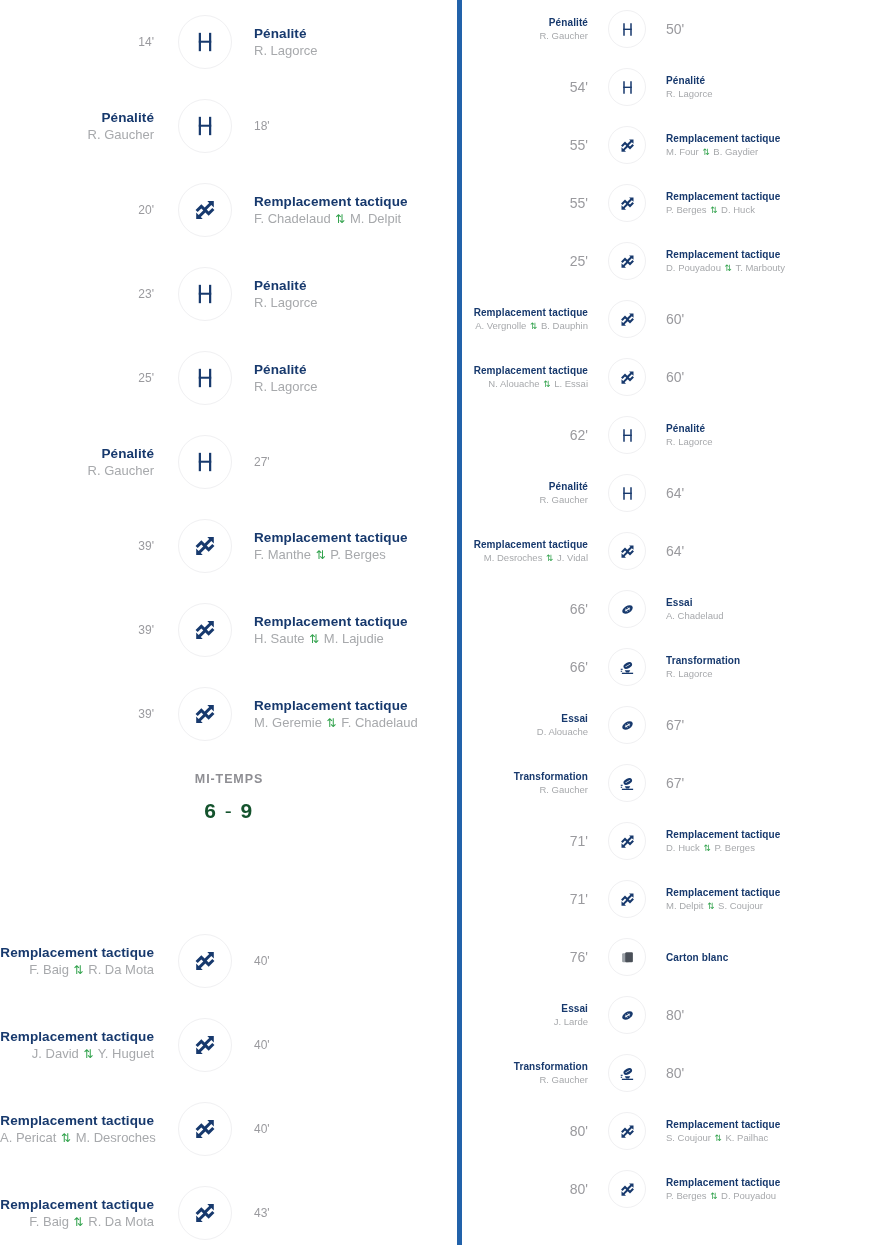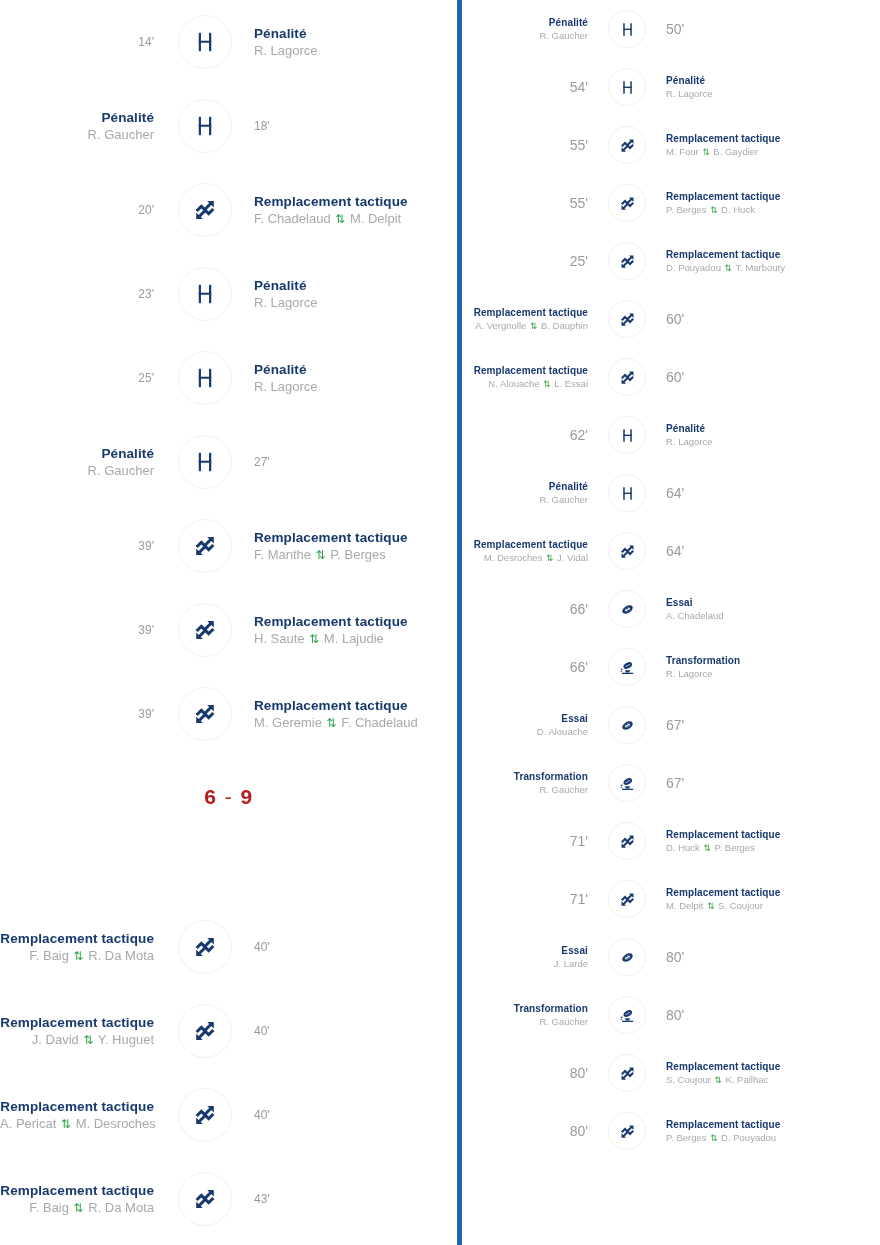--- a/index.html
+++ b/index.html
@@ -106,21 +106,21 @@
     text-align: center;
     padding-top: 16px;
   }
   .ht-label {
     color: #8e8e93;
     font-size: 12.5px;
     font-weight: bold;
     letter-spacing: .9px;
   }
   .ht-score {
-    color: #b91c1c;
+    color: #14532d;
     font-size: 21px;
     font-weight: bold;
     letter-spacing: 1.5px;
     margin-top: 13px;
   }
   .ht-score .dash { font-weight: normal; }
 
   .spacer-lg { height: 96px; }
 </style>
 </head>
@@ -299,20 +299,21 @@
           </div>
         </div>
         <div class="side-b">
           <div class="ev-text">
             <div class="ev-title">Remplacement tactique</div>
             <div class="ev-sub"><span>M. Geremie</span> <span class="swap-mark">⇅</span> <span>F. Chadelaud</span></div>
           </div>
         </div>
       </div>
       <div class="halftime">
+        <div class="ht-label">MI-TEMPS</div>
         <div class="ht-score"><span>6</span> <span class="dash">-</span> <span>9</span></div>
       </div>
       <div class="spacer-lg"></div>
       <div class="row">
         <div class="side-a">
           <div class="ev-text">
             <div class="ev-title">Remplacement tactique</div>
             <div class="ev-sub"><span>F. Baig</span> <span class="swap-mark">⇅</span> <span>R. Da Mota</span></div>
           </div>
         </div>
@@ -713,20 +714,38 @@
         </div>
         <div class="side-b">
           <div class="ev-text">
             <div class="ev-title">Remplacement tactique</div>
             <div class="ev-sub"><span>M. Delpit</span> <span class="swap-mark">⇅</span> <span>S. Coujour</span></div>
           </div>
         </div>
       </div>
       <div class="row">
         <div class="side-a">
+          <div class="ev-time">76'</div>
+        </div>
+        <div class="mid">
+          <div class="bubble">
+            <svg viewBox="0 0 24 24" aria-hidden="true">
+              <rect x="3.4" y="5.2" width="11.2" height="14.4" rx="1.6" fill="#9aa0a6"></rect>
+              <rect x="8.4" y="3.4" width="12.2" height="16.2" rx="1.8" fill="#4a5058"></rect>
+            </svg>
+          </div>
+        </div>
+        <div class="side-b">
+          <div class="ev-text">
+            <div class="ev-title">Carton blanc</div>
+          </div>
+        </div>
+      </div>
+      <div class="row">
+        <div class="side-a">
           <div class="ev-text">
             <div class="ev-title">Essai</div>
             <div class="ev-sub">J. Larde</div>
           </div>
         </div>
         <div class="mid">
           <div class="bubble">
             <svg viewBox="0 0 24 24" aria-hidden="true">
               <g transform="rotate(-32 12 12)">
                 <ellipse cx="12" cy="12" rx="9.3" ry="5.5" fill="#17396d"></ellipse>

